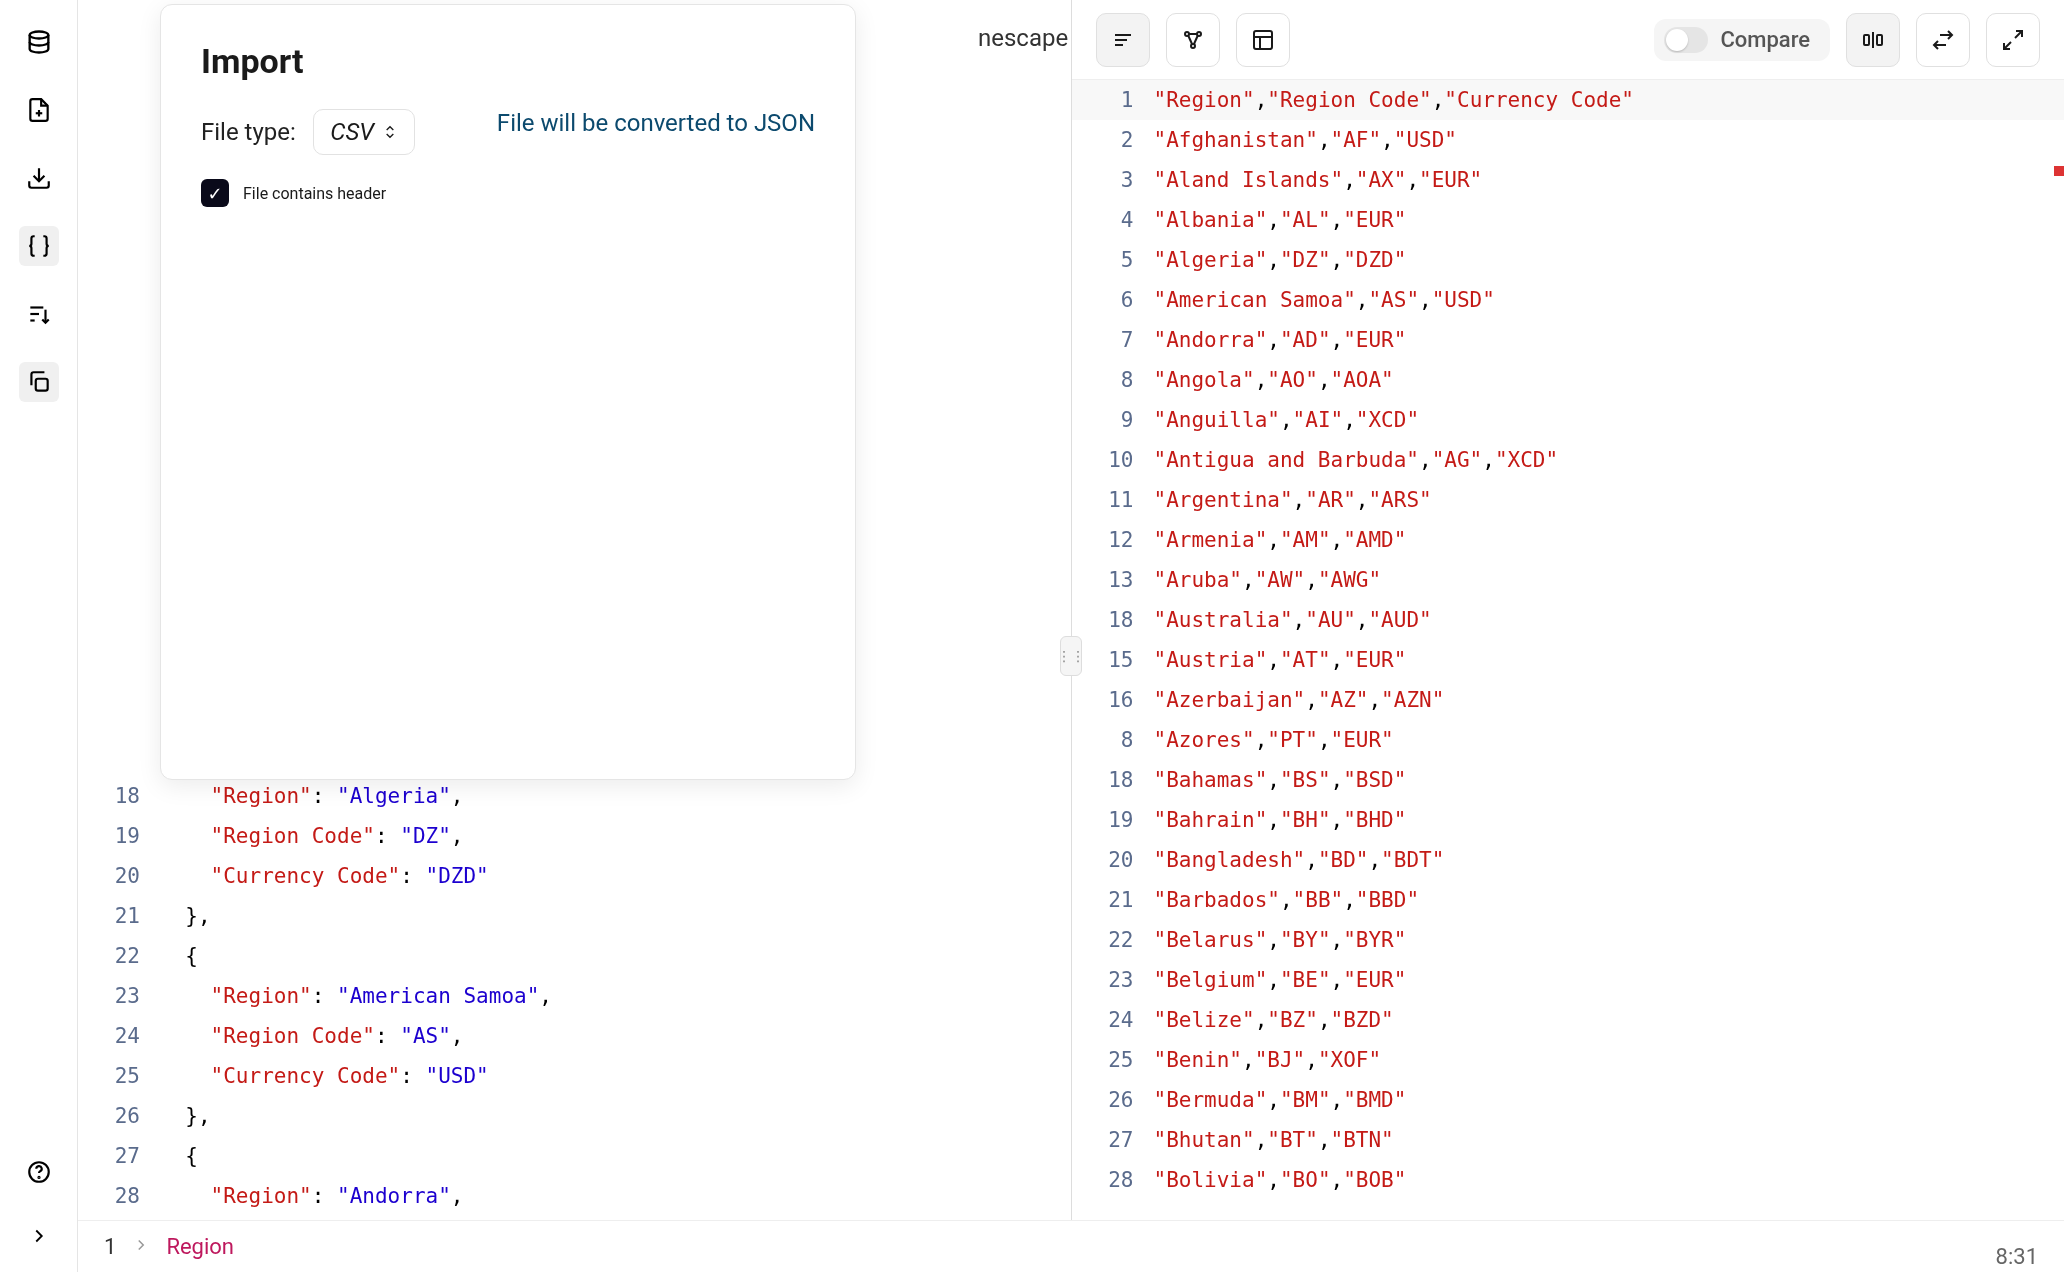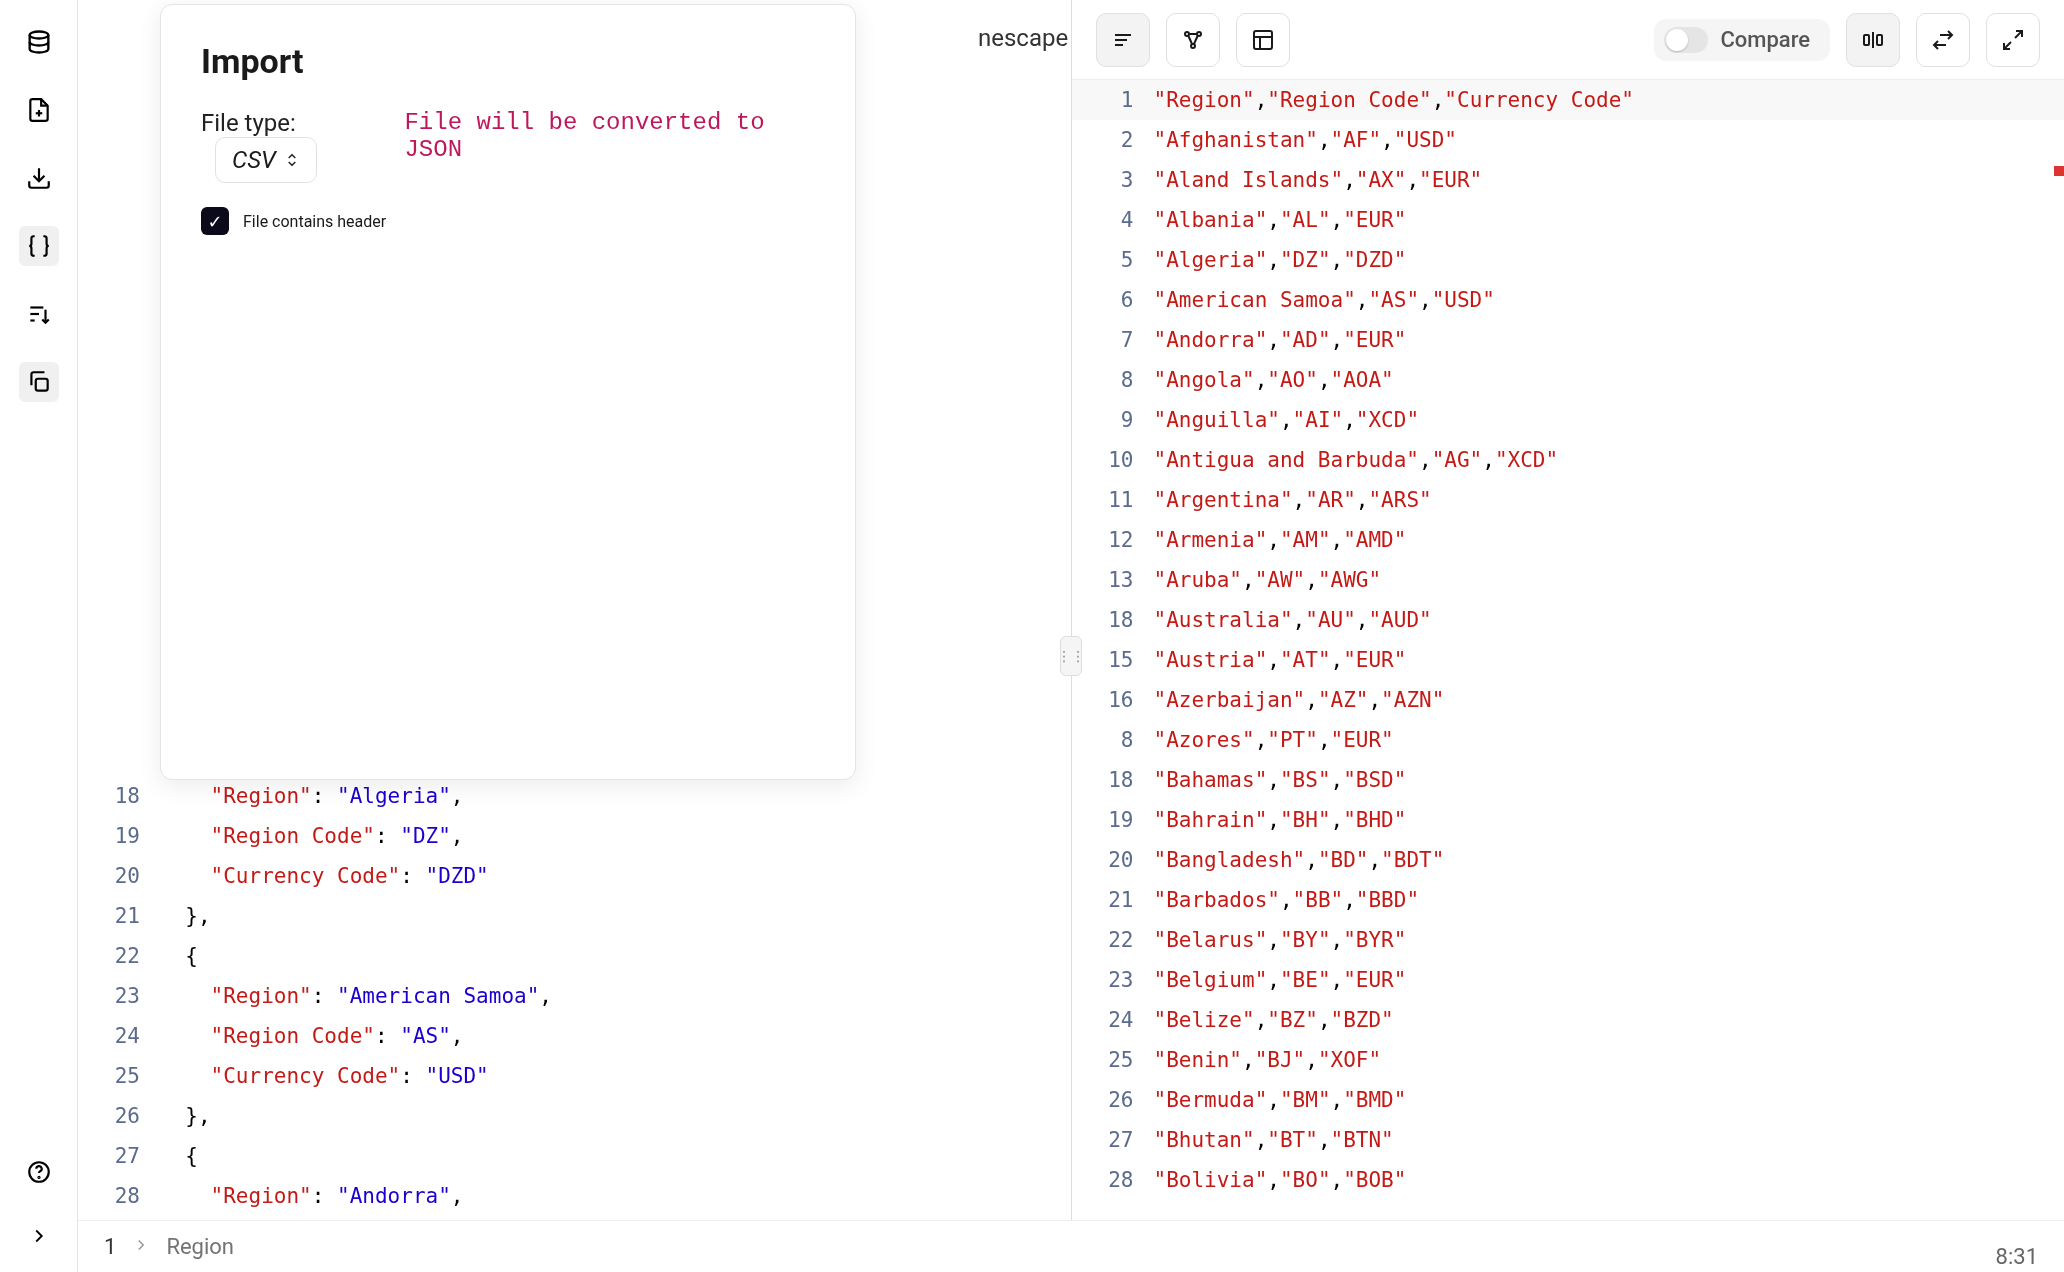--- a/index.html
+++ b/index.html
@@ -45,32 +45,32 @@
 
 
 .splitter-handle { position: absolute; top: 50%; left: 50%; transform: translateX(-50%); width: 22px; height: 40px; background: #f5f5f5; border: 1px solid #ddd; border-radius: 6px; display: flex; align-items: center; justify-content: center; cursor: col-resize; z-index: 5; font-size: 14px; color: #888; }
 
 
 .import-dialog { position: absolute; top: 4px; left: 82px; width: 696px; height: 776px; background: #fff; border: 1px solid #e5e5e5; border-radius: 12px; box-shadow: 0 6px 24px rgba(0,0,0,.08); padding: 36px 40px; z-index: 20; }
 .import-title { font-size: 34px; font-weight: 700; margin-bottom: 28px; }
 .import-row { display: flex; align-items: flex-start; justify-content: space-between; margin-bottom: 24px; }
 .file-type-label { font-size: 24px; color: #222; }
 .file-type-select { display: inline-flex; align-items: center; gap: 8px; border: 1px solid #e2e2e2; border-radius: 10px; padding: 8px 16px; font-size: 24px; margin-left: 14px; cursor: pointer; font-style: italic; }
-.convert-note { font-size: 24px; color: #be185d; font-family: Liberation Mono, monospace; }
+.convert-note { font-size: 24px; color: #0c4a6e; }
 .checkbox-row { display: flex; align-items: center; gap: 14px; margin-bottom: 22px; }
 .checkbox { width: 28px; height: 28px; border-radius: 6px; background: #0a0a1a; display: flex; align-items: center; justify-content: center; color: #fff; font-size: 18px; cursor: pointer; }
 .checkbox-label { font-size: 16px; }
 .dropzone { border: 2px dashed #e85c7a; border-radius: 6px; height: 510px; display: flex; align-items: center; justify-content: center; cursor: pointer; }
 .dropzone-text { font-size: 24px; color: #8a8a8a; }
 
 
 .statusbar { position: absolute; bottom: 0; left: 78px; right: 0; height: 52px; border-top: 1px solid #eee; display: flex; align-items: center; padding: 0 26px; font-size: 22px; background: #fff; z-index: 2; }
 .crumb-num { color: #333; }
 .crumb-sep { margin: 0 16px; color: #999; }
-.crumb-text { color: #737373; }
+.crumb-text { color: #be185d; }
 .status-right { margin-left: auto; color: #666; margin-top: 20px; }
 .right-line-1-hl { position:absolute; top:80px; left:0; right:0; height:40px; background:#f8f8f8; z-index:-1; }
 .red-tick { position:absolute; right:0; top:86px; width:10px; height:10px; background:#d33; }
 </style>
 </head>
 <body>
 
 <div class="app">
 
   <div class="rail">

